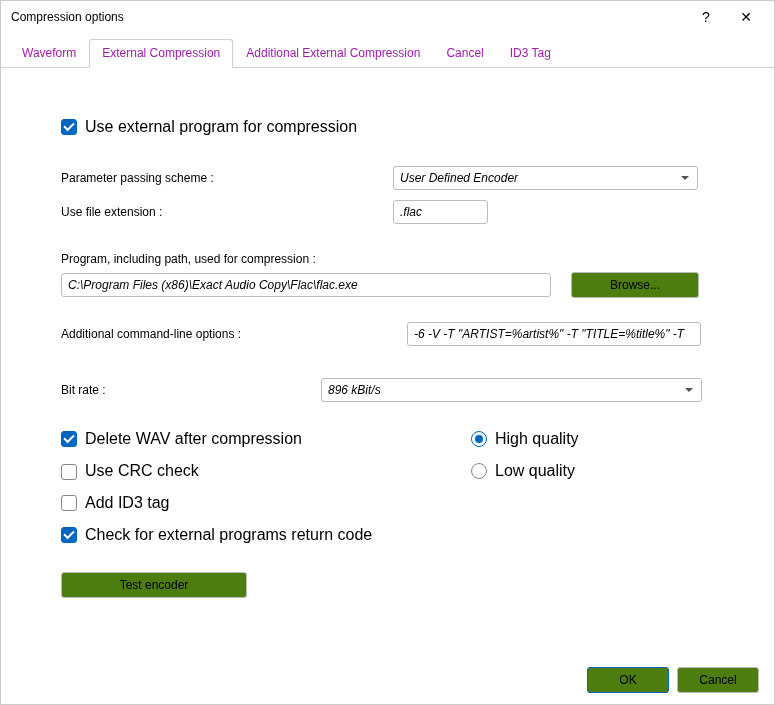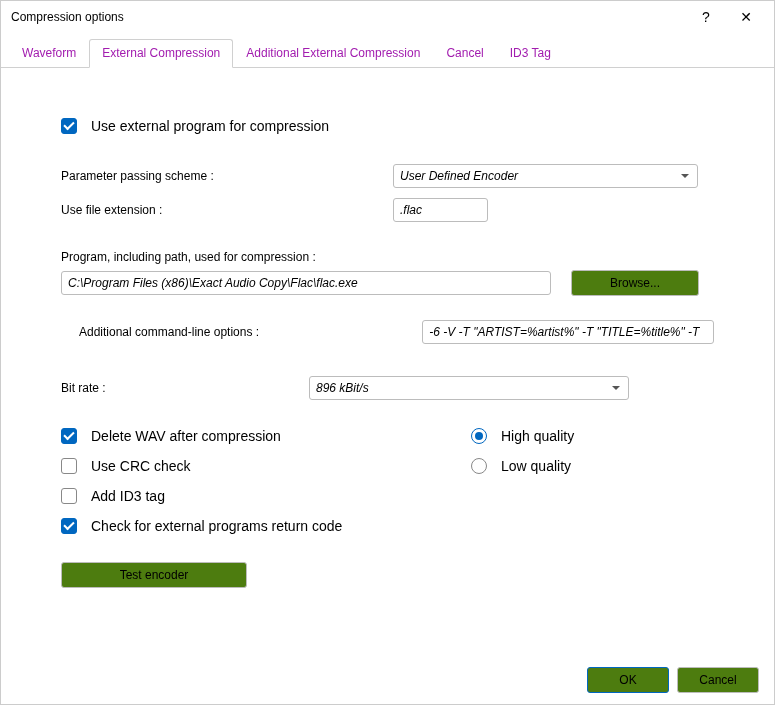--- a/index.html
+++ b/index.html
@@ -93,21 +93,21 @@
     }
     .radio.checked {
       border-color: #0067c0;
     }
     .radio.checked::after {
       content: "";
       width: 8px; height: 8px;
       background: #0067c0;
       border-radius: 50%;
     }
-    .label-inline { margin-left: 6px; font-size: 14px; }
+    .label-inline { font-size: 16px; }
     input[type="text"], .select {
       font-family: inherit;
       font-size: 12px;
       padding: 4px 6px;
       border: 1px solid #bcbcbc;
       border-radius: 3px;
       background: #fff;
       font-style: italic;
     }
     .select {
@@ -202,27 +202,27 @@
 
   <div style="margin-bottom:6px;">
     <span class="row-label">Program, including path, used for compression :</span>
   </div>
   <div class="row" style="gap:20px; margin-bottom:24px;">
     <input type="text" style="width: 490px;" value="C:\Program Files (x86)\Exact Audio Copy\Flac\flac.exe">
     <button class="btn" style="width:128px;">Browse...</button>
   </div>
 
   <div class="row" style="margin-bottom:32px; gap:0;">
-    <span class="row-label" style="width:346px;margin-left:18px;">Additional command-line options :</span>
+    <span class="row-label" style="width:346px;">Additional command-line options :</span>
     <input type="text" style="width: 294px;" value="-6 -V -T &quot;ARTIST=%artist%&quot; -T &quot;TITLE=%title%&quot; -T">
   </div>
 
   <div class="row" style="margin-bottom:28px; gap:4px;">
     <span class="row-label" style="width:244px;">Bit rate :</span>
-    <div class="select" style="width:320px;">
+    <div class="select" style="width:381px;margin-left:12px;">
       <span>896 kBit/s</span>
       <span class="chevron"></span>
     </div>
   </div>
 
   <div class="two-col-checks" style="margin-bottom:28px;">
     <div class="check-col" style="width:350px;">
       <div class="row" style="margin-bottom:0;">
         <span class="checkbox checked"></span>
         <span class="label-inline">Delete WAV after compression</span>

